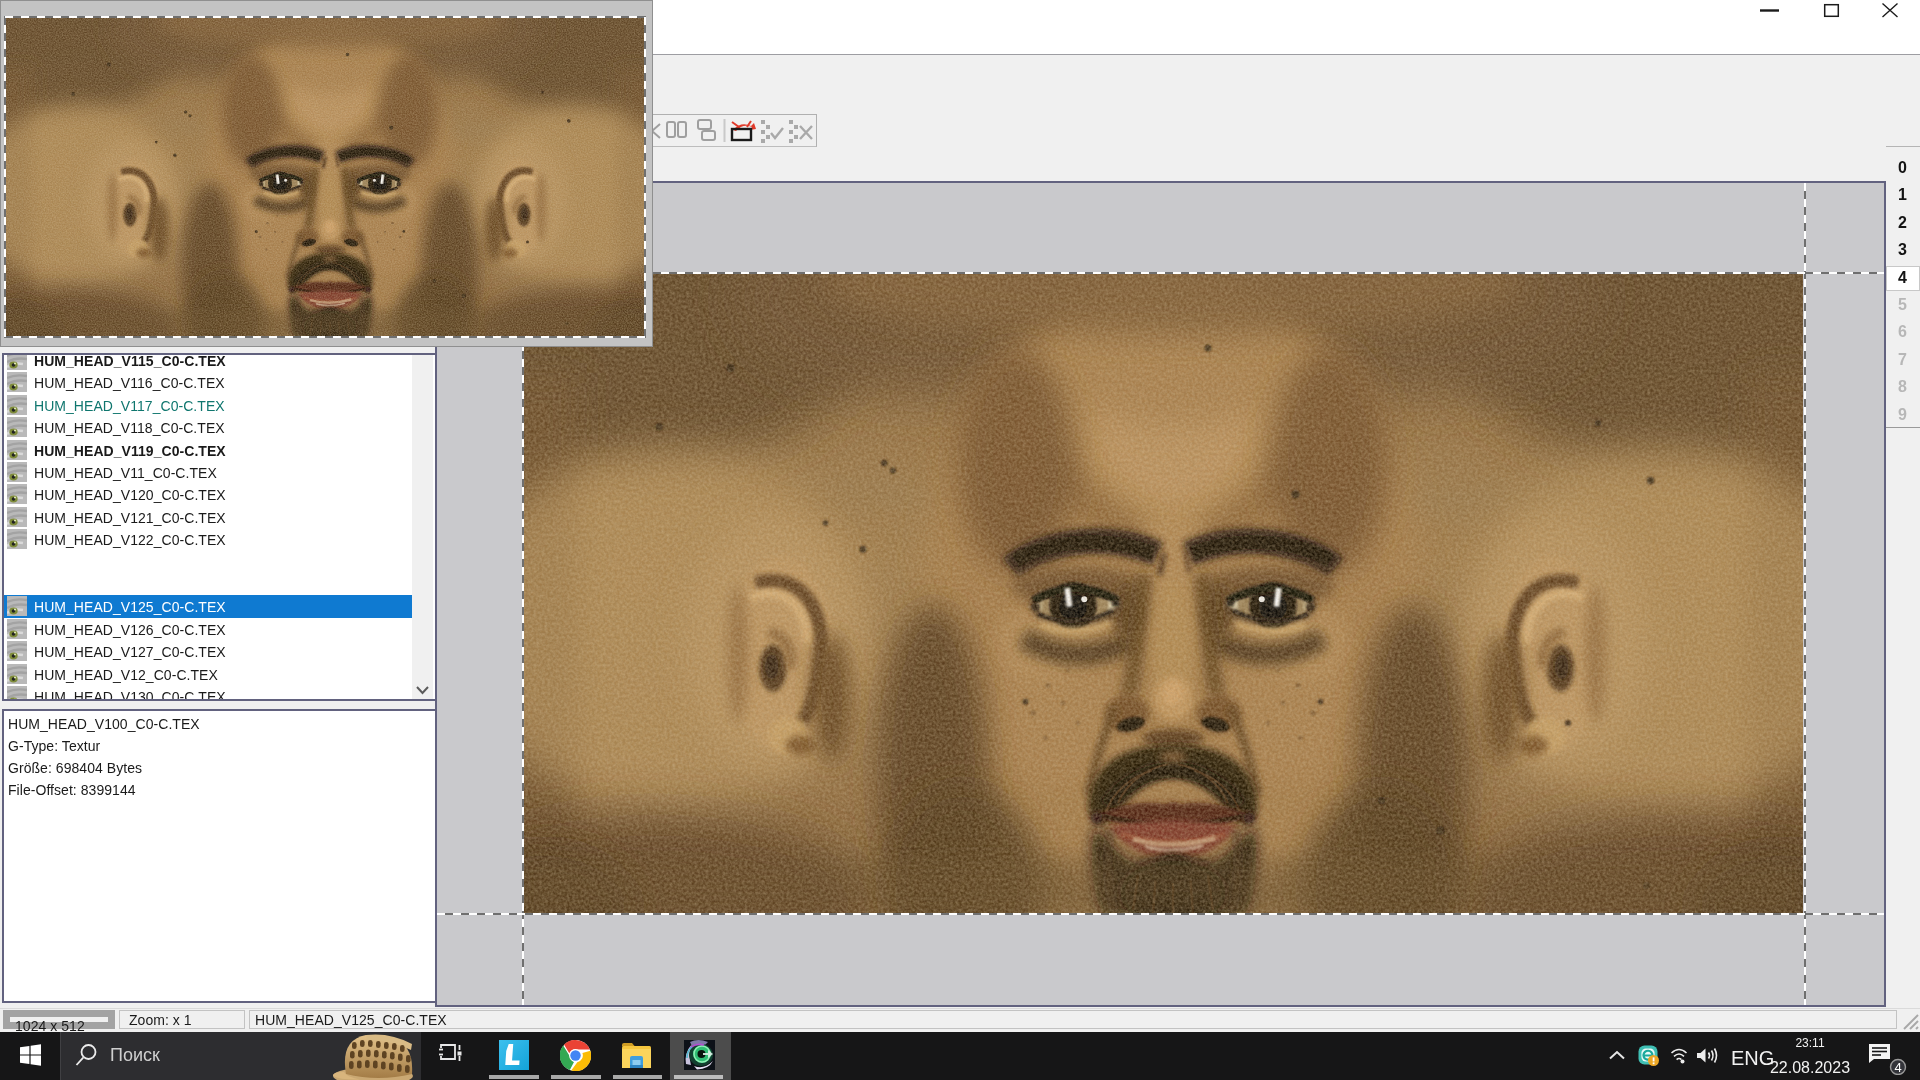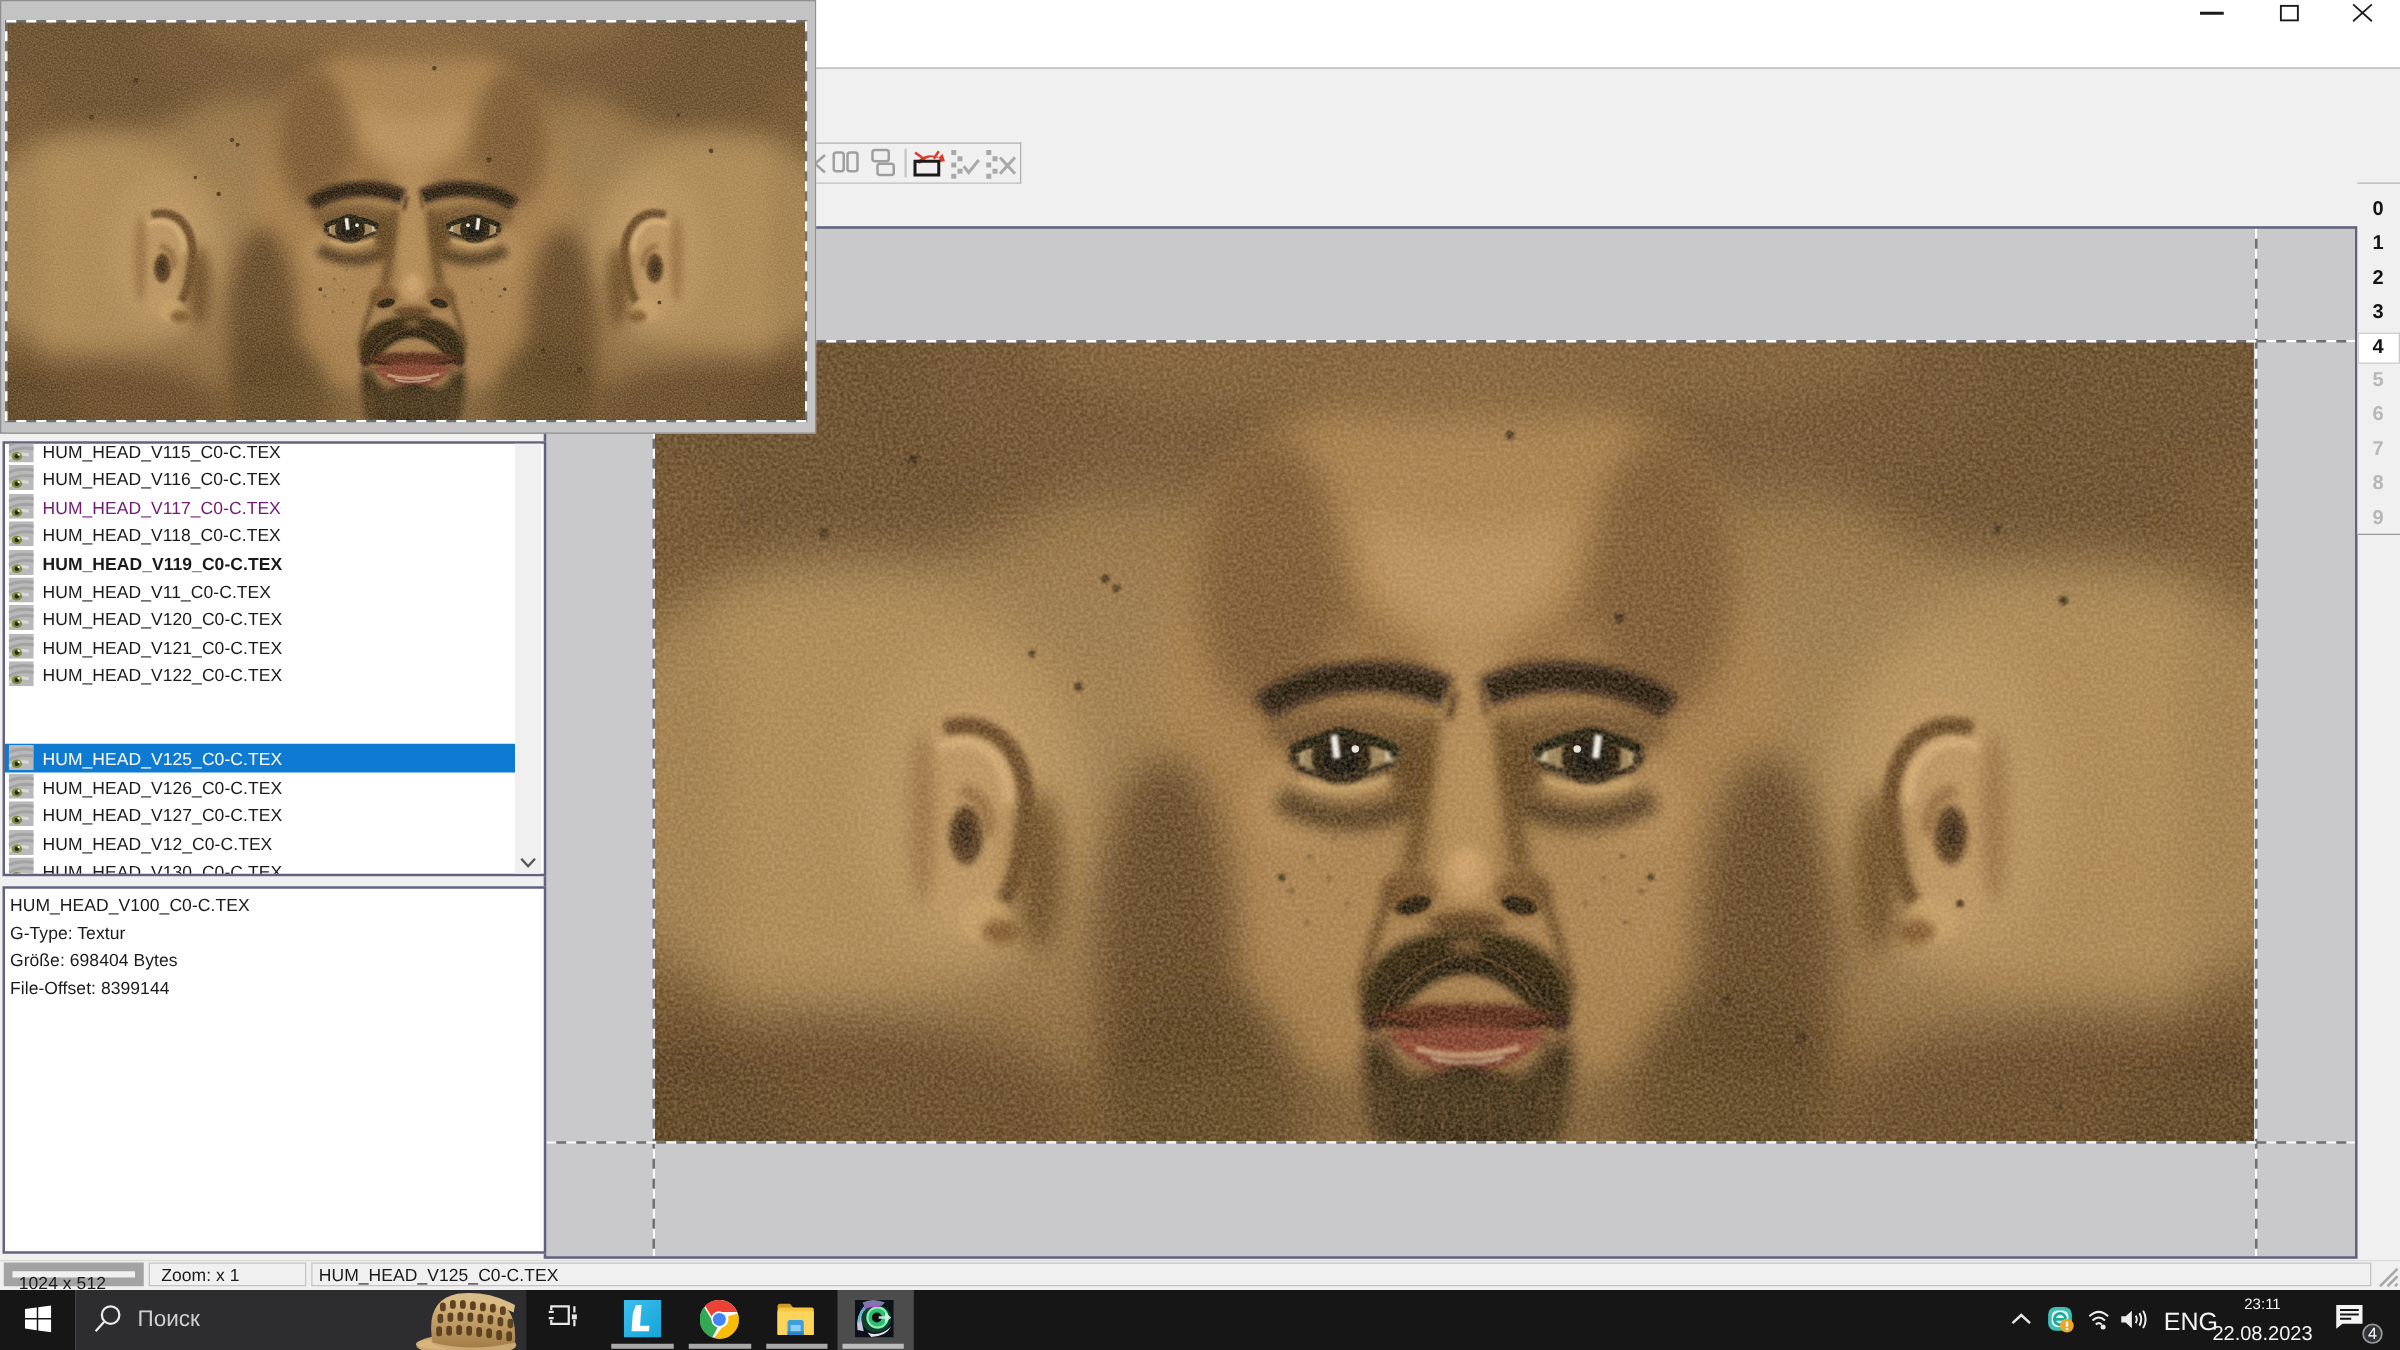--- a/index.html
+++ b/index.html
@@ -78,21 +78,21 @@
 <div class="abs" style="left:1884px;top:241px;width:37px;text-align:center;font-size:16px;font-weight:bold;color:#141414;font-family:'Liberation Sans',sans-serif;">3</div>
 <div class="abs" style="left:1884px;top:269px;width:37px;text-align:center;font-size:16px;font-weight:bold;color:#141414;font-family:'Liberation Sans',sans-serif;">4</div>
 <div class="abs" style="left:1884px;top:296px;width:37px;text-align:center;font-size:16px;font-weight:bold;color:#b7b7b7;font-family:'Liberation Sans',sans-serif;">5</div>
 <div class="abs" style="left:1884px;top:323px;width:37px;text-align:center;font-size:16px;font-weight:bold;color:#b7b7b7;font-family:'Liberation Sans',sans-serif;">6</div>
 <div class="abs" style="left:1884px;top:351px;width:37px;text-align:center;font-size:16px;font-weight:bold;color:#b7b7b7;font-family:'Liberation Sans',sans-serif;">7</div>
 <div class="abs" style="left:1884px;top:378px;width:37px;text-align:center;font-size:16px;font-weight:bold;color:#b7b7b7;font-family:'Liberation Sans',sans-serif;">8</div>
 <div class="abs" style="left:1884px;top:406px;width:37px;text-align:center;font-size:16px;font-weight:bold;color:#b7b7b7;font-family:'Liberation Sans',sans-serif;">9</div>
 
 <div class="abs" style="left:2px;top:353px;width:435px;height:348px;background:#ffffff;border:2px solid #62627f;box-sizing:border-box;"></div>
 <div class="abs" style="left:4px;top:355px;width:429px;height:344px;overflow:hidden;" id="listrows">
-<div class="abs" style="left:0;top:-6.0px;width:476px;height:22.4px;">
+<div class="abs" style="left:0;top:-6.0px;width:476px;height:22.4px;font-weight:bold;">
       <svg class="abs" style="left:3px;top:1px" width="20" height="20" viewBox="0 0 20 20">
         <rect width="20" height="20" fill="#b9b9b9"></rect>
         <path d="M0 6 Q8 2 20 4 M0 12 Q9 7 20 9" stroke="#a3a3a3" stroke-width="2.4" fill="none"></path>
         <path d="M0 17 Q7 12 16 14" stroke="#d9d9d9" stroke-width="2.4" fill="none"></path>
         <ellipse cx="6.5" cy="15" rx="4.2" ry="3.4" fill="#7f8c3a"></ellipse>
         <circle cx="6.5" cy="15" r="1.8" fill="#222"></circle>
         <circle cx="8" cy="13.6" r="1" fill="#e8f0c0"></circle>
       </svg>
       <div class="txt" style="position:absolute;left:30px;top:4px;color:#1a1a1a;">HUM_HEAD_V115_C0-C.TEX</div>
     </div>
@@ -109,21 +109,21 @@
     </div>
 <div class="abs" style="left:0;top:38.8px;width:408px;height:22.4px;">
       <svg class="abs" style="left:3px;top:1px" width="20" height="20" viewBox="0 0 20 20">
         <rect width="20" height="20" fill="#b9b9b9"></rect>
         <path d="M0 6 Q8 2 20 4 M0 12 Q9 7 20 9" stroke="#a3a3a3" stroke-width="2.4" fill="none"></path>
         <path d="M0 17 Q7 12 16 14" stroke="#d9d9d9" stroke-width="2.4" fill="none"></path>
         <ellipse cx="6.5" cy="15" rx="4.2" ry="3.4" fill="#7f8c3a"></ellipse>
         <circle cx="6.5" cy="15" r="1.8" fill="#222"></circle>
         <circle cx="8" cy="13.6" r="1" fill="#e8f0c0"></circle>
       </svg>
-      <div class="txt" style="position:absolute;left:30px;top:4px;color:#701a75;">HUM_HEAD_V117_C0-C.TEX</div>
+      <div class="txt" style="position:absolute;left:30px;top:4px;color:#0f766e;">HUM_HEAD_V117_C0-C.TEX</div>
     </div>
 <div class="abs" style="left:0;top:61.2px;width:408px;height:22.4px;">
       <svg class="abs" style="left:3px;top:1px" width="20" height="20" viewBox="0 0 20 20">
         <rect width="20" height="20" fill="#b9b9b9"></rect>
         <path d="M0 6 Q8 2 20 4 M0 12 Q9 7 20 9" stroke="#a3a3a3" stroke-width="2.4" fill="none"></path>
         <path d="M0 17 Q7 12 16 14" stroke="#d9d9d9" stroke-width="2.4" fill="none"></path>
         <ellipse cx="6.5" cy="15" rx="4.2" ry="3.4" fill="#7f8c3a"></ellipse>
         <circle cx="6.5" cy="15" r="1.8" fill="#222"></circle>
         <circle cx="8" cy="13.6" r="1" fill="#e8f0c0"></circle>
       </svg>

